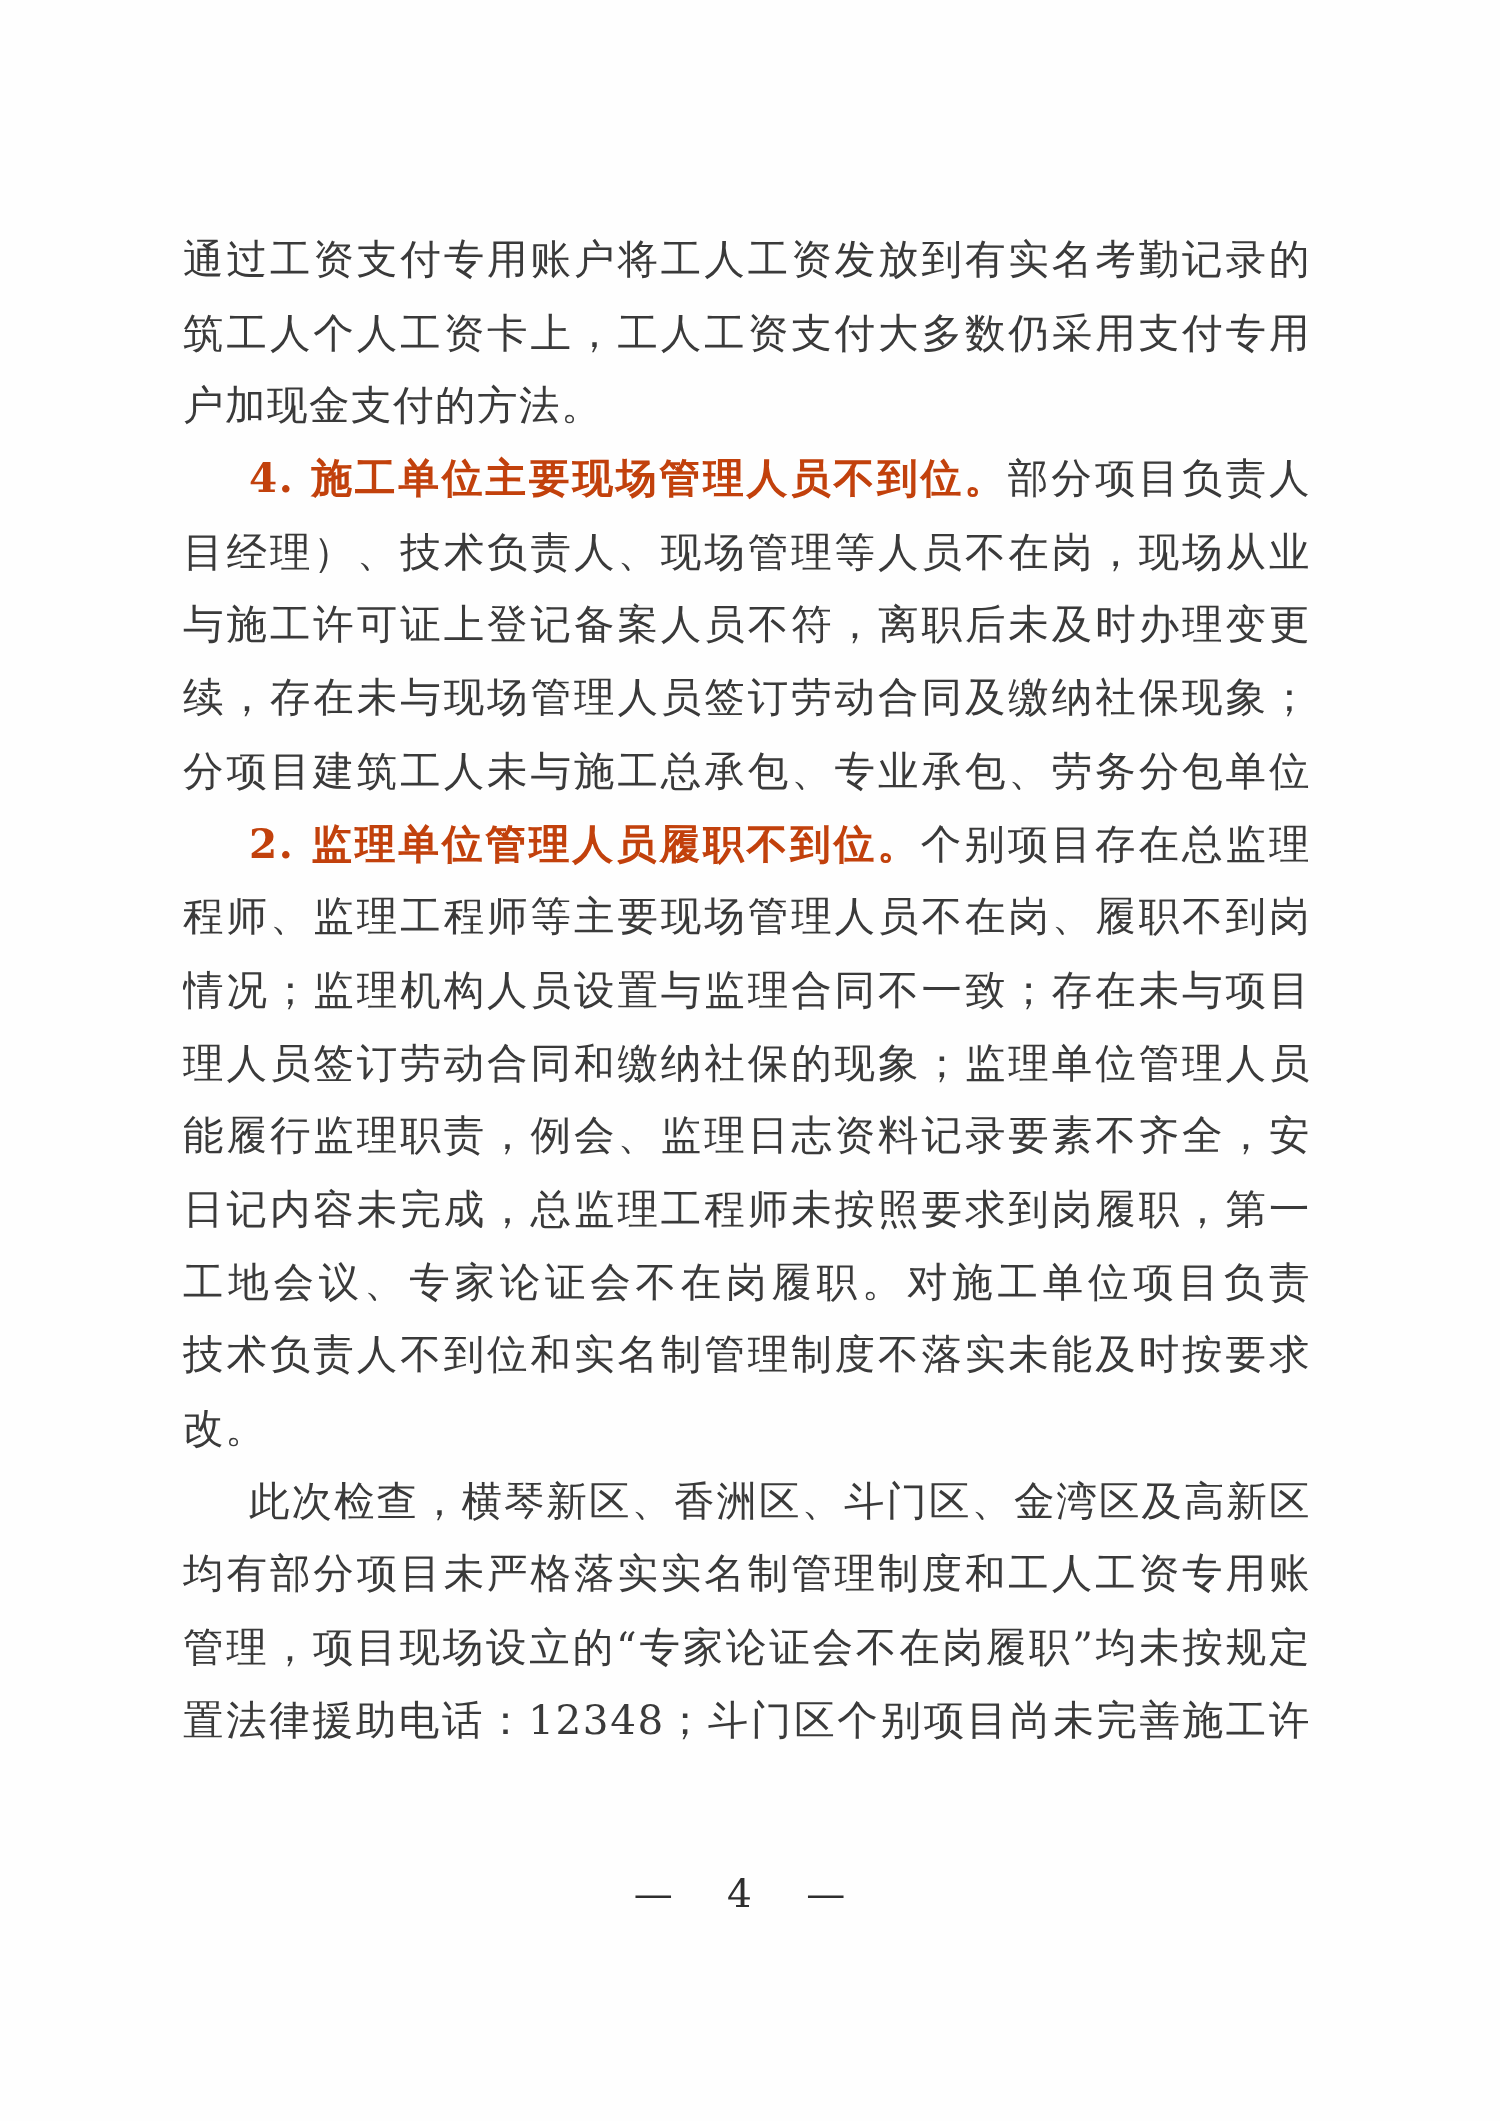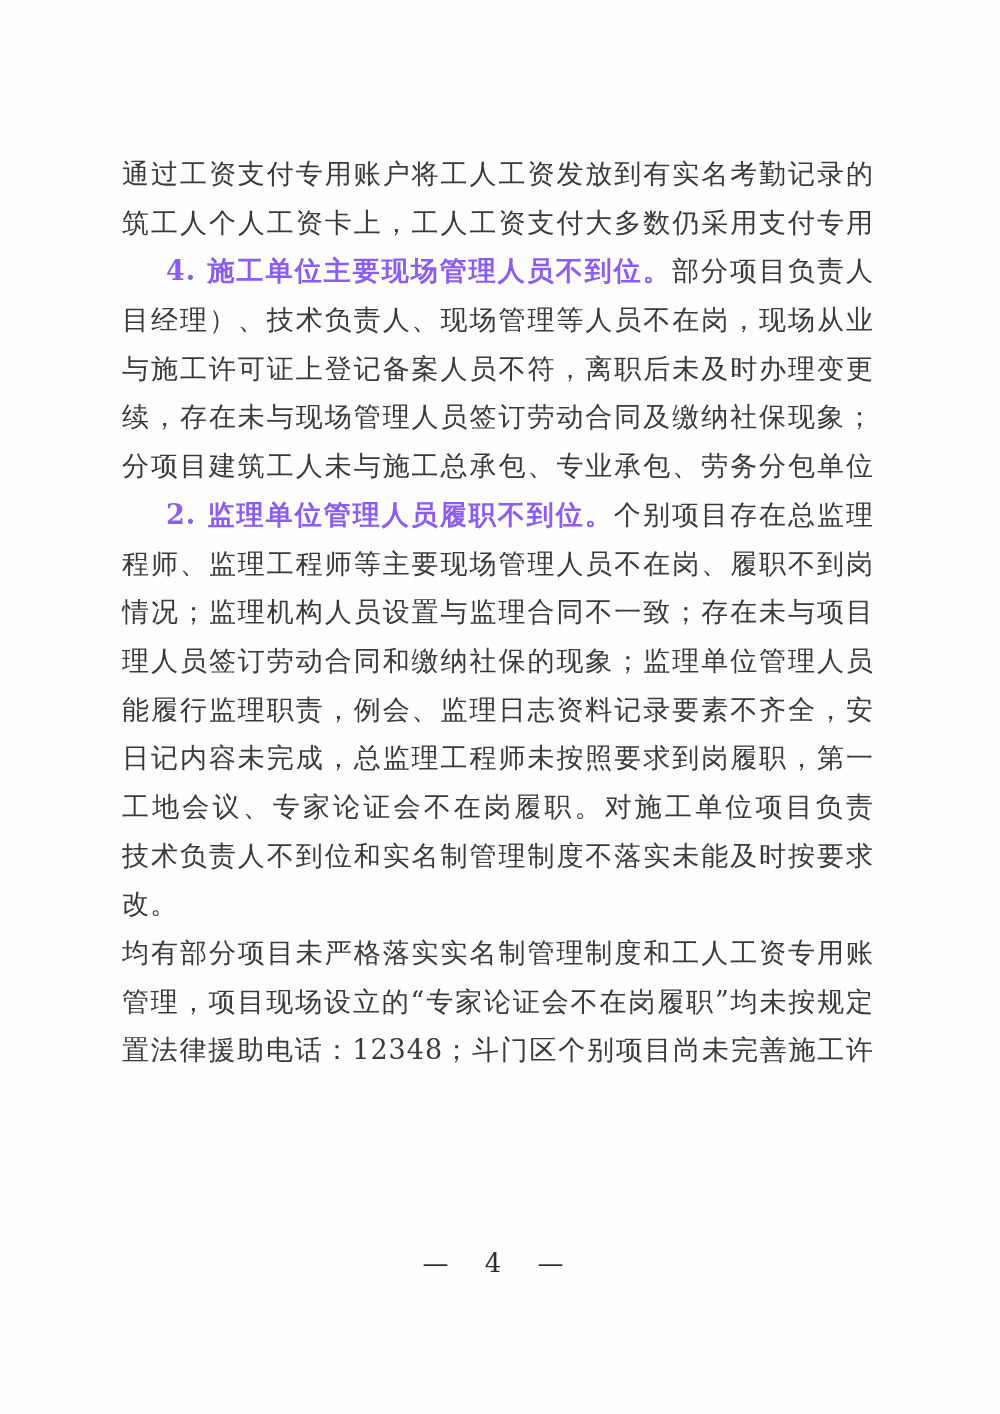--- a/index.html
+++ b/index.html
@@ -41,21 +41,21 @@
   }
   .doc-line.no-stretch {
     text-align: left;
     text-align-last: left;
   }
   .doc-line.indent {
     padding-left: 44px;
   }
   .doc-line .bold-seg {
     font-weight: 700;
-    color: #8b5cf6;
+    color: #c2410c;
   }
   .page-footer {
     position: absolute;
     left: 0;
     top: 1248px;
     width: 100%;
     text-align: center;
   }
   .page-number {
     font-size: 26px;
@@ -65,34 +65,36 @@
   }
 </style>
 </head>
 <body>
 
 <div class="page">
 
   <div class="doc-body">
       <div class="doc-line"><span class="bold-seg"></span><span>通过工资支付专用账户将工人工资发放到有实名考勤记录的建</span></div>
       <div class="doc-line"><span class="bold-seg"></span><span>筑工人个人工资卡上，工人工资支付大多数仍采用支付专用账</span></div>
+      <div class="doc-line no-stretch"><span class="bold-seg"></span><span>户加现金支付的方法。</span></div>
       <div class="doc-line indent"><span class="bold-seg">4. 施工单位主要现场管理人员不到位。</span><span>部分项目负责人（项</span></div>
       <div class="doc-line"><span class="bold-seg"></span><span>目经理）、技术负责人、现场管理等人员不在岗，现场从业人员</span></div>
       <div class="doc-line"><span class="bold-seg"></span><span>与施工许可证上登记备案人员不符，离职后未及时办理变更手</span></div>
       <div class="doc-line"><span class="bold-seg"></span><span>续，存在未与现场管理人员签订劳动合同及缴纳社保现象；部</span></div>
       <div class="doc-line"><span class="bold-seg"></span><span>分项目建筑工人未与施工总承包、专业承包、劳务分包单位签</span></div>
       <div class="doc-line indent"><span class="bold-seg">2. 监理单位管理人员履职不到位。</span><span>个别项目存在总监理工</span></div>
       <div class="doc-line"><span class="bold-seg"></span><span>程师、监理工程师等主要现场管理人员不在岗、履职不到岗的</span></div>
       <div class="doc-line"><span class="bold-seg"></span><span>情况；监理机构人员设置与监理合同不一致；存在未与项目管</span></div>
       <div class="doc-line"><span class="bold-seg"></span><span>理人员签订劳动合同和缴纳社保的现象；监理单位管理人员未</span></div>
       <div class="doc-line"><span class="bold-seg"></span><span>能履行监理职责，例会、监理日志资料记录要素不齐全，安全</span></div>
       <div class="doc-line"><span class="bold-seg"></span><span>日记内容未完成，总监理工程师未按照要求到岗履职，第一次</span></div>
       <div class="doc-line"><span class="bold-seg"></span><span>工地会议、专家论证会不在岗履职。对施工单位项目负责人、</span></div>
       <div class="doc-line"><span class="bold-seg"></span><span>技术负责人不到位和实名制管理制度不落实未能及时按要求整</span></div>
       <div class="doc-line no-stretch"><span class="bold-seg"></span><span>改。</span></div>
+      <div class="doc-line indent"><span class="bold-seg"></span><span>此次检查，横琴新区、香洲区、斗门区、金湾区及高新区</span></div>
       <div class="doc-line"><span class="bold-seg"></span><span>均有部分项目未严格落实实名制管理制度和工人工资专用账户</span></div>
       <div class="doc-line"><span class="bold-seg"></span><span>管理，项目现场设立的“专家论证会不在岗履职”均未按规定设</span></div>
       <div class="doc-line"><span class="bold-seg"></span><span>置法律援助电话：12348；斗门区个别项目尚未完善施工许可手</span></div>
     </div>
 
   <div class="page-footer">
     <span class="page-number">— 4 —</span>
   </div>
 
 </div>

